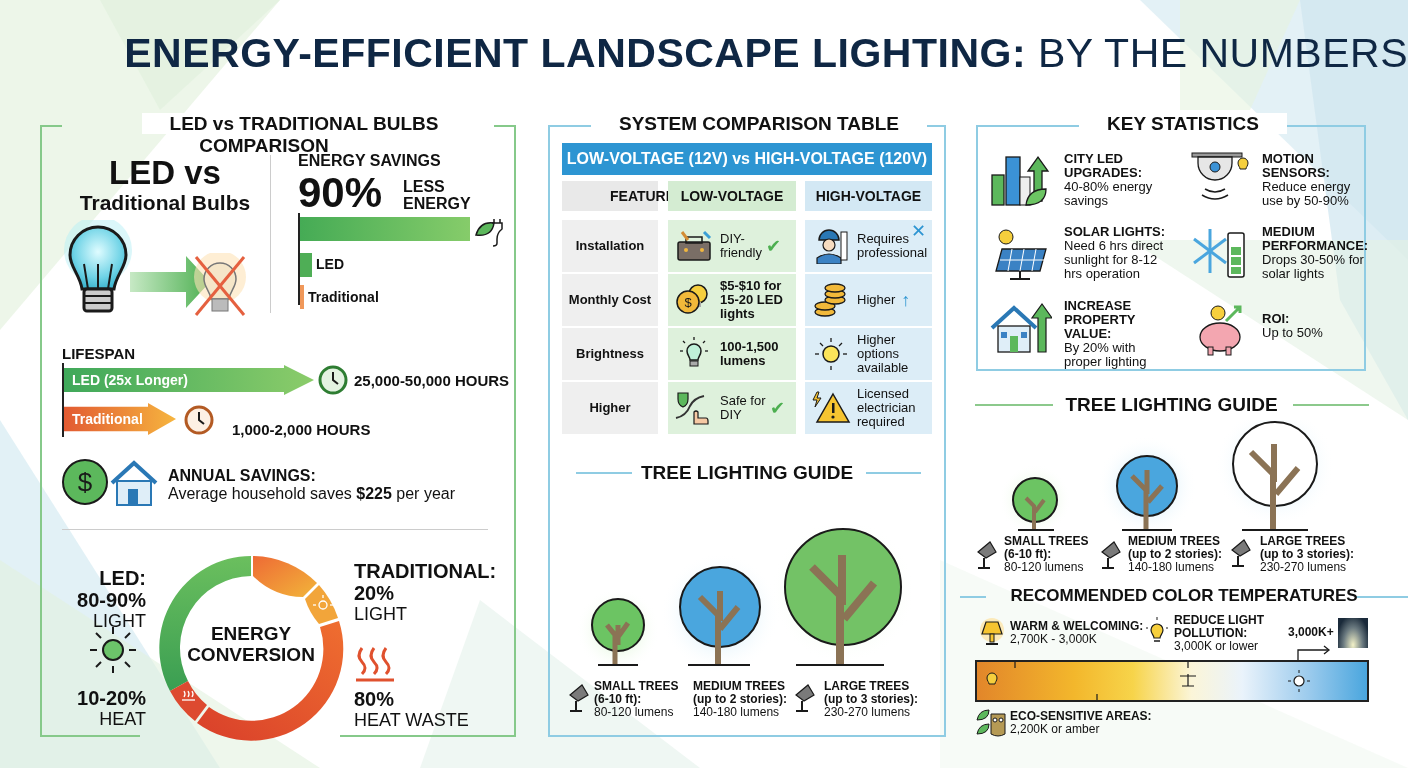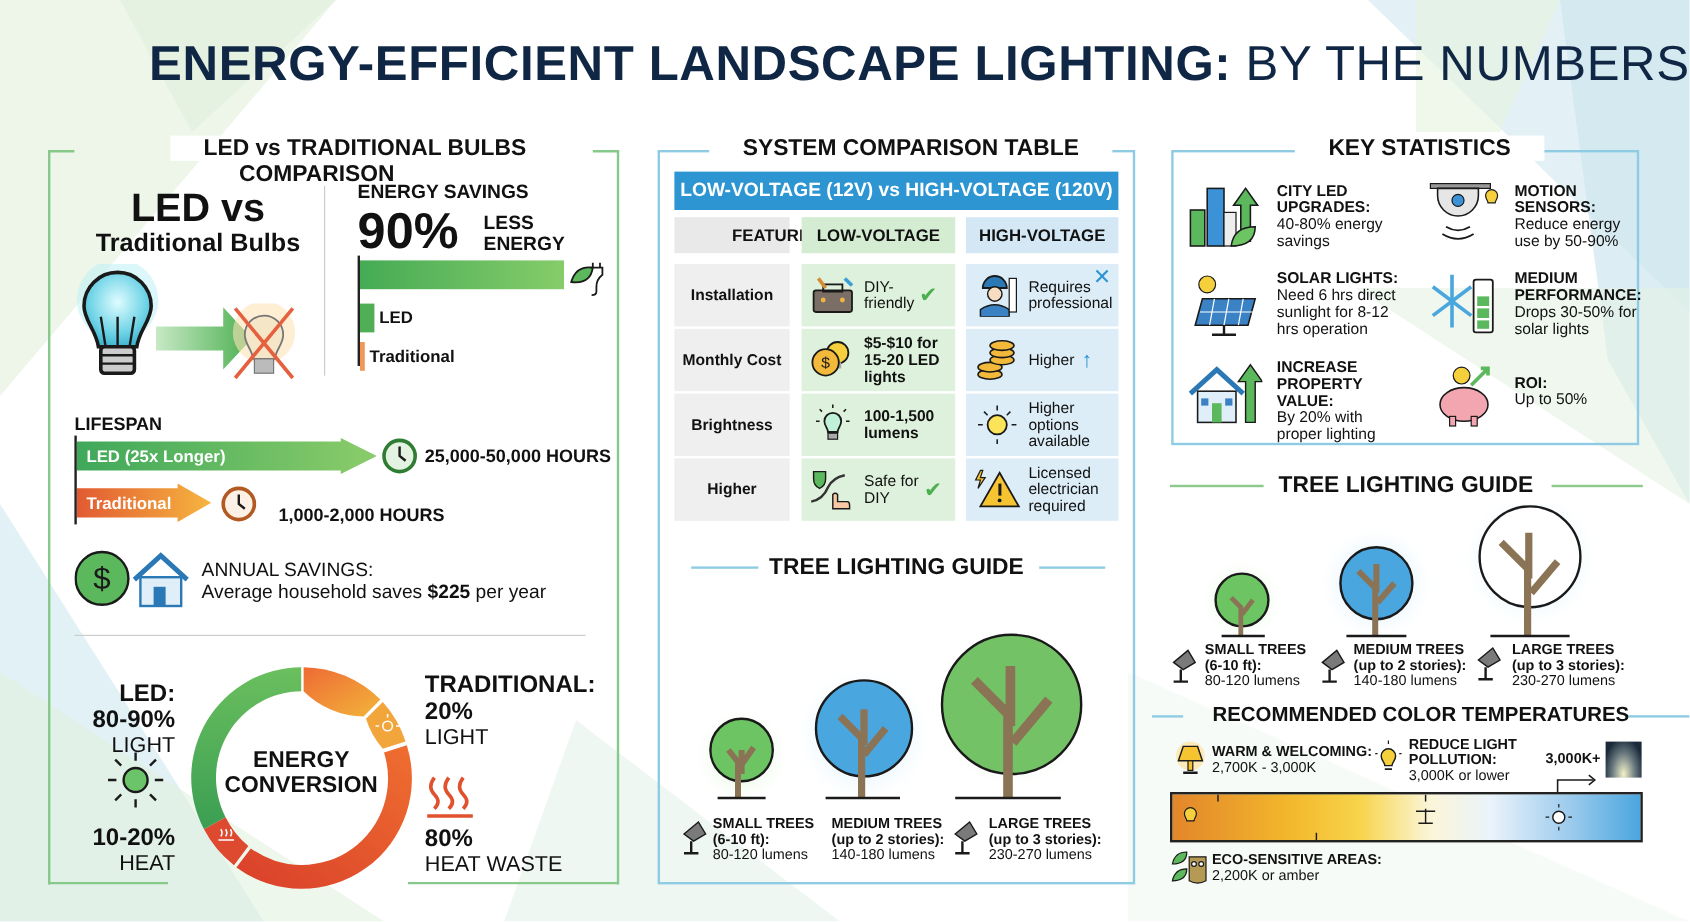--- a/index.html
+++ b/index.html
@@ -42,21 +42,21 @@
   .bars-axis { position: absolute; left: 258px; top: 88px; width: 2px; height: 92px; background: #222; }
   .bar { position: absolute; left: 260px; height: 24px; }
   .bar-label { position: absolute; font-size: 14px; font-weight: 700; }
 
   .lifespan-title { position: absolute; left: 22px; top: 220px; font-size: 15px; font-weight: 700; }
   .arrow-axis { position: absolute; left: 22px; top: 238px; width: 2px; height: 74px; background: #222; }
   .arrow { position: absolute; left: 24px; color: #fff; font-size: 14px; font-weight: 600; display: flex; align-items: center; padding-left: 8px; }
   .hours { position: absolute; font-size: 15px; font-weight: 700; }
 
   .annual { position: absolute; left: 128px; top: 342px; }
-  .annual .h { font-size: 16px; font-weight: 400; }
+  .annual .h { font-size: 16px; font-weight: 700; }
   .annual .t { font-size: 16px; }
   .hdiv { position: absolute; left: 22px; right: 28px; top: 404px; height: 1px; background: #ccc; }
 
   .stat-l { position: absolute; text-align: right; }
   .stat-l .b, .stat-r .b { font-size: 20px; font-weight: 800; line-height: 22px; }
   .stat-l .n, .stat-r .n { font-size: 18px; line-height: 20px; }
   .stat-r { position: absolute; }
   .donut-center { position: absolute; text-align: center; font-weight: 800; font-size: 19px; line-height: 21px; }
 
   

